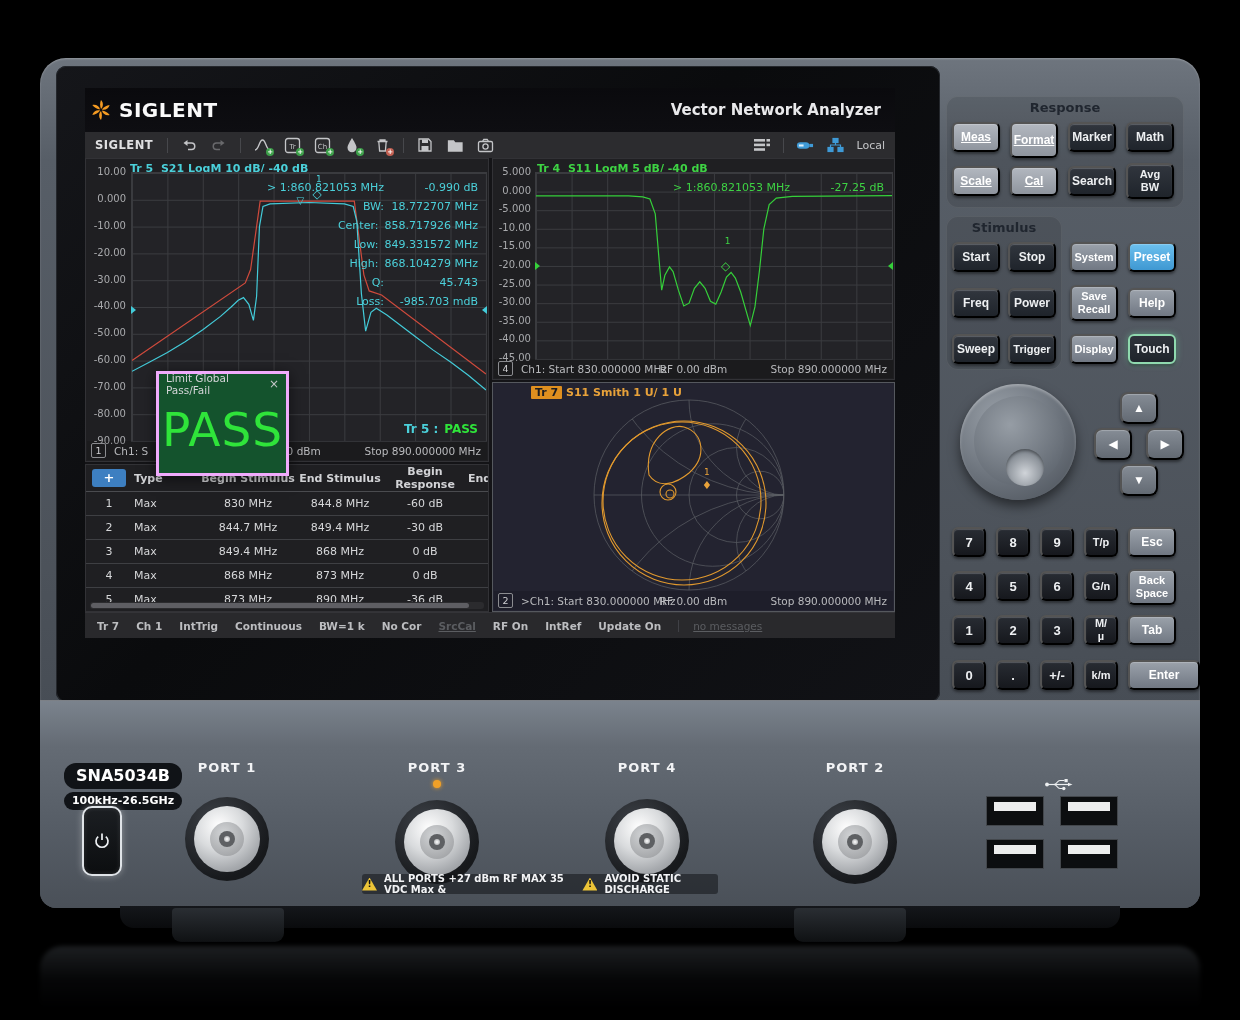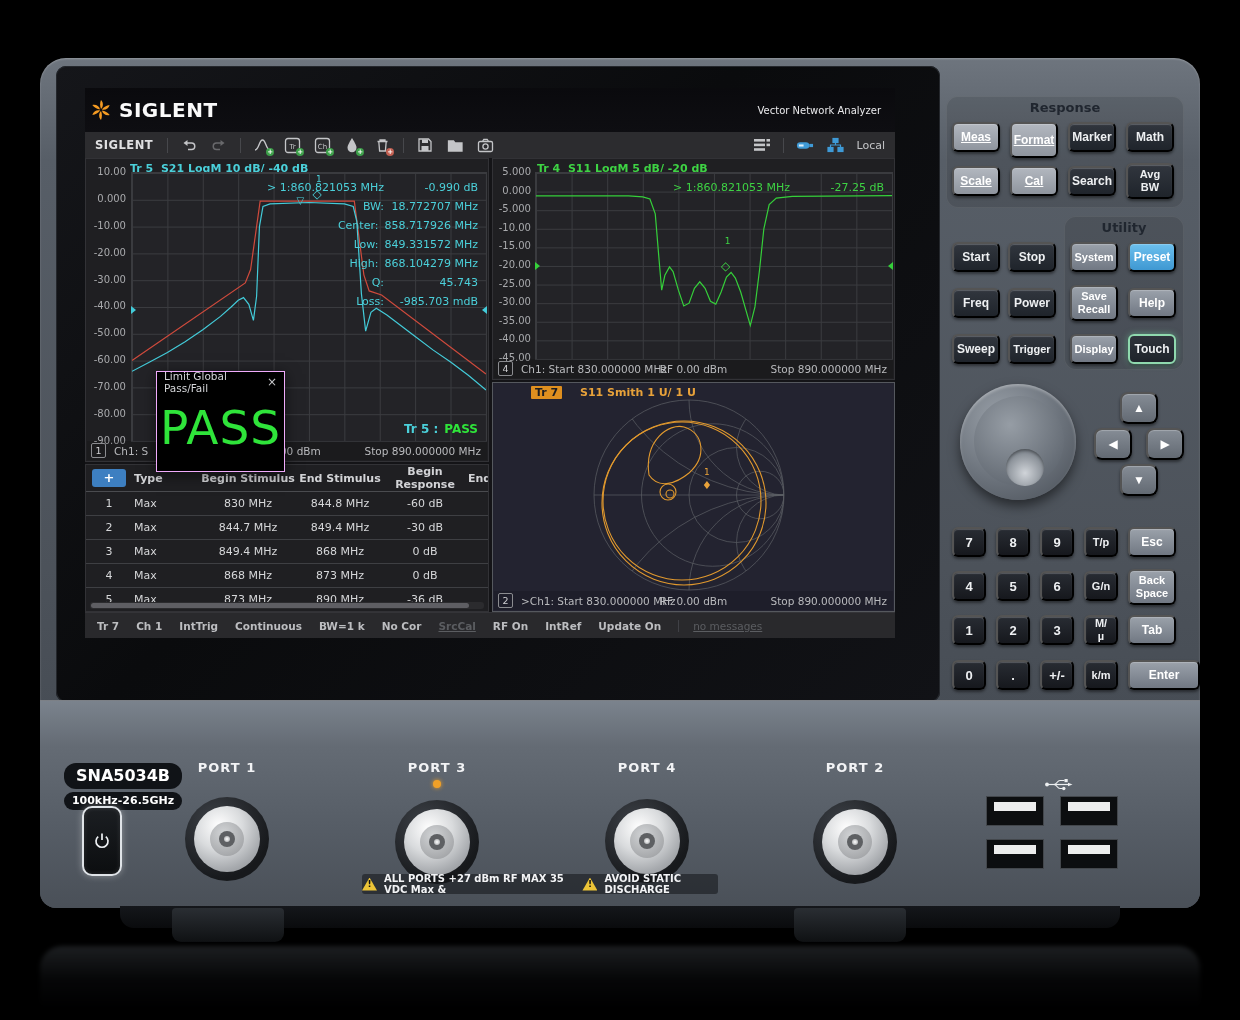--- a/index.html
+++ b/index.html
@@ -18,21 +18,21 @@
   .foot{background:linear-gradient(180deg,#2a2e33,#0f1113);border-radius:4px 4px 9px 9px;}
   .base{left:120px;top:906px;width:1000px;height:22px;background:linear-gradient(180deg,#15171b,#0a0b0d);border-radius:0 0 14px 14px;}
   .refl{left:40px;top:946px;width:1160px;height:74px;filter:blur(2px);
     background:linear-gradient(180deg,rgba(108,116,126,.26),rgba(60,66,74,.10) 45%,transparent 85%);border-radius:22px;}
 
   
   .screen{left:85px;top:88px;width:810px;height:550px;background:#141417;}
   .shead{left:0;top:0;width:810px;height:44px;display:flex;align-items:center;box-sizing:border-box;
     padding:0 14px 0 4px;background:linear-gradient(180deg,#0a0a0d,#0e0e12);}
   .brand{color:#fafafa;font-size:20px;font-weight:700;letter-spacing:.5px;margin-left:6px;}
-  .shead-title{margin-left:auto;color:#e9e9eb;font-size:10px;font-weight:400;}
+  .shead-title{margin-left:auto;color:#e9e9eb;font-size:15px;font-weight:700;}
   .tbar{left:0;top:44px;width:810px;height:26px;background:#2c2c2f;display:flex;align-items:center;
     gap:12px;padding:0 10px;box-sizing:border-box;}
   .tbrand{color:#e0e0e2;font-size:11.5px;font-weight:700;letter-spacing:.5px;margin-right:2px;}
   .sep{width:1px;height:15px;background:#47484c;flex:none;}
   .ticon{position:relative;width:18px;height:18px;flex:none;display:flex;align-items:center;justify-content:center;}
   .ticon svg{display:block;}
   .bdg{position:absolute;right:-3px;bottom:-2px;width:8px;height:8px;border-radius:50%;
     background:#3da04a;color:#fff;font-size:7px;line-height:8px;text-align:center;font-weight:700;}
   .bdg.red{background:#c26052;}
   .tright{margin-left:auto;display:flex;align-items:center;gap:12px;}
@@ -59,21 +59,21 @@
   .rd{position:absolute;top:5px;right:8px;text-align:right;font-size:11px;line-height:19px;z-index:5;}
   .rd .rv{display:inline-block;min-width:88px;text-align:right;margin-left:6px;}
   .c-cyan{color:#4bd0da;} .c-green{color:#3ed344;} .c-orange{color:#e8a23a;}
   .passlab{position:absolute;right:10px;bottom:25px;font-size:12px;font-weight:700;z-index:5;}
   .passlab .ok{color:#2fe43a;margin-left:6px;}
   .reft{position:absolute;width:0;height:0;border-top:4px solid transparent;border-bottom:4px solid transparent;}
   .mk{position:absolute;z-index:4;}
   .chip{background:#df8f1f;color:#1d1d20;padding:0 4px;border-radius:1px;}
 
   
-  .dialog{left:71px;top:283px;width:127px;height:99px;background:#000000;border:1px solid #f0abfc;
+  .dialog{left:71px;top:283px;width:127px;height:99px;background:#14532d;border:3px solid #f0abfc;
     box-shadow:0 3px 14px rgba(0,0,0,.55);z-index:30;}
   .dlg-t{height:20px;display:flex;align-items:center;padding:0 7px;font-size:10.5px;color:#d4d5d8;}
   .dlg-x{margin-left:auto;font-size:12px;color:#c6c7ca;cursor:default;}
   .dlg-pass{color:#2fe43a;font-size:47px;text-align:center;line-height:72px;letter-spacing:1px;}
 
   
   .ltable{overflow:hidden;}
   .thead,.trow{display:flex;align-items:center;font-size:11px;}
   .thead{height:26px;color:#d2d3d6;font-weight:700;border-bottom:1px solid #4a4b4f;}
   .trow{height:23px;color:#d6d7d9;border-bottom:1px solid #3e3f43;}
@@ -317,21 +317,21 @@
       <div class="pfoot">
         <span class="fnum">1</span>
         <span>Ch1: S</span>
         <span class="fb">RF 0.00 dBm</span>
         <span class="fc">Stop 890.000000 MHz</span>
       </div>
     </div>
 
     <div class="abs panel" style="left:407px;top:70px;width:403px;height:222px">
       <div class="ptitle c-green">
-        <span>Tr 4</span>&nbsp;&nbsp;<span>S11 LogM 5 dB/ -20 dB</span>
+        <span>Tr 4</span>&nbsp;&nbsp;<span>S11 LogM 5 dB/ -40 dB</span>
       </div>
       <div class="yticks" style="left:0;top:7px;width:38px;height:198px">
         <span>5.000</span>
           <span>0.000</span>
           <span>-5.000</span>
         <span>-10.00</span>
           <span>-15.00</span>
           <span>-20.00</span>
         <span>-25.00</span>
           <span>-30.00</span>
@@ -355,21 +355,21 @@
         <span class="fnum">4</span>
         <span>Ch1: Start 830.000000 MHz</span>
         <span class="fb">RF 0.00 dBm</span>
         <span class="fc">Stop 890.000000 MHz</span>
       </div>
     </div>
 
     <div class="abs panel active" style="left:407px;top:294px;width:403px;height:230px;background:#232330;overflow:hidden">
       <div class="ptitle" style="left:38px">
         <span class="chip">Tr 7</span>
-        <span class="c-orange" style="margin-left:14px">S11 Smith 1 U/ 1 U</span>
+        <span class="c-orange" style="margin-left:0">S11 Smith 1 U/ 1 U</span>
       </div>
       <svg class="abs" style="left:96px;top:12px" width="200" height="200" viewBox="0 0 200 200">
         <defs>
             <clipPath id="sc">
               <circle cx="100" cy="100" r="95"></circle>
             </clipPath>
           </defs>
         <g stroke="#5d6066" fill="none" stroke-width="0.7">
           <circle cx="100" cy="100" r="95"></circle>
           <line x1="5" y1="100" x2="195" y2="100"></line>
@@ -488,30 +488,30 @@
   <button class="key k-light" style="left:952px;top:122px;width:48px;height:30px">Meas</button>
   <button class="key k-light" style="left:1010px;top:122px;width:48px;height:36px">Format</button>
   <button class="key k-dark" style="left:1068px;top:122px;width:48px;height:30px">Marker</button>
   <button class="key k-dark" style="left:1126px;top:122px;width:48px;height:30px">Math</button>
   <button class="key k-light" style="left:952px;top:166px;width:48px;height:30px">Scale</button>
   <button class="key k-light" style="left:1010px;top:166px;width:48px;height:30px">Cal</button>
   <button class="key k-dark" style="left:1068px;top:166px;width:48px;height:30px">Search</button>
   <button class="key k-dark k-sub" style="left:1126px;top:163px;width:48px;height:36px">Avg
 BW</button>
 
+  <div class="abs secbox" style="left:946px;top:216px;width:116px;height:154px">
+    <span class="seclab" style="top:4px">Stimulus</span>
+  </div>
   <button class="key k-dark" style="left:952px;top:242px;width:48px;height:30px">Start</button>
   <button class="key k-dark" style="left:1008px;top:242px;width:48px;height:30px">Stop</button>
   <button class="key k-dark" style="left:952px;top:288px;width:48px;height:30px">Freq</button>
   <button class="key k-dark" style="left:1008px;top:288px;width:48px;height:30px">Power</button>
   <button class="key k-dark" style="left:952px;top:334px;width:48px;height:30px">Sweep</button>
   <button class="key k-dark k-sub" style="left:1008px;top:334px;width:48px;height:30px">Trigger</button>
 
-  <div class="abs secbox" style="left:1064px;top:216px;width:120px;height:154px">
-    <span class="seclab" style="top:4px">Utility</span>
-  </div>
   <button class="key k-gray k-sub" style="left:1070px;top:242px;width:48px;height:30px">System</button>
   <button class="key k-blue" style="left:1128px;top:242px;width:48px;height:30px">Preset</button>
   <button class="key k-gray k-sub" style="left:1070px;top:285px;width:48px;height:36px">Save
 Recall</button>
   <button class="key k-gray" style="left:1128px;top:288px;width:48px;height:30px">Help</button>
   <button class="key k-gray k-sub" style="left:1070px;top:334px;width:48px;height:30px">Display</button>
   <button class="key k-touch" style="left:1128px;top:334px;width:48px;height:30px">Touch</button>
 
   <div class="abs knob">
     <div class="knob-dome"></div>

